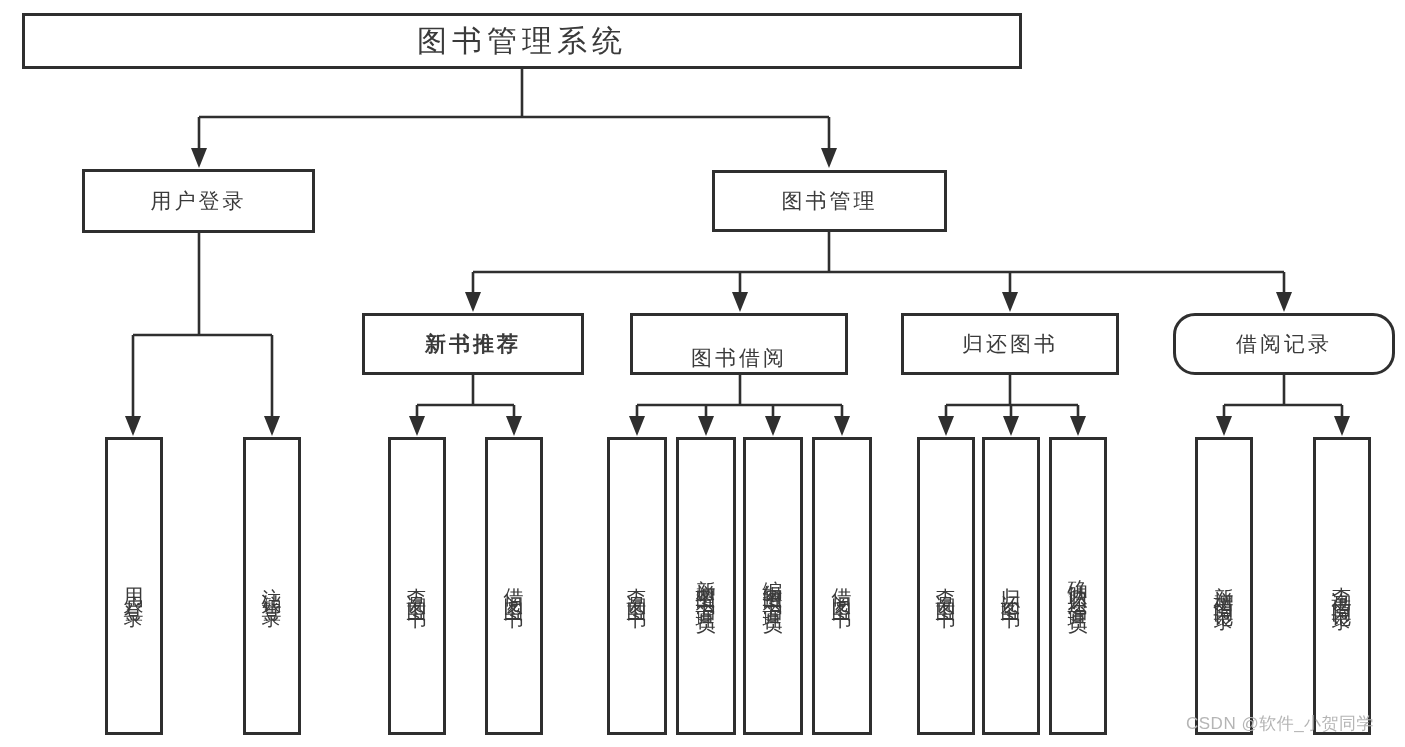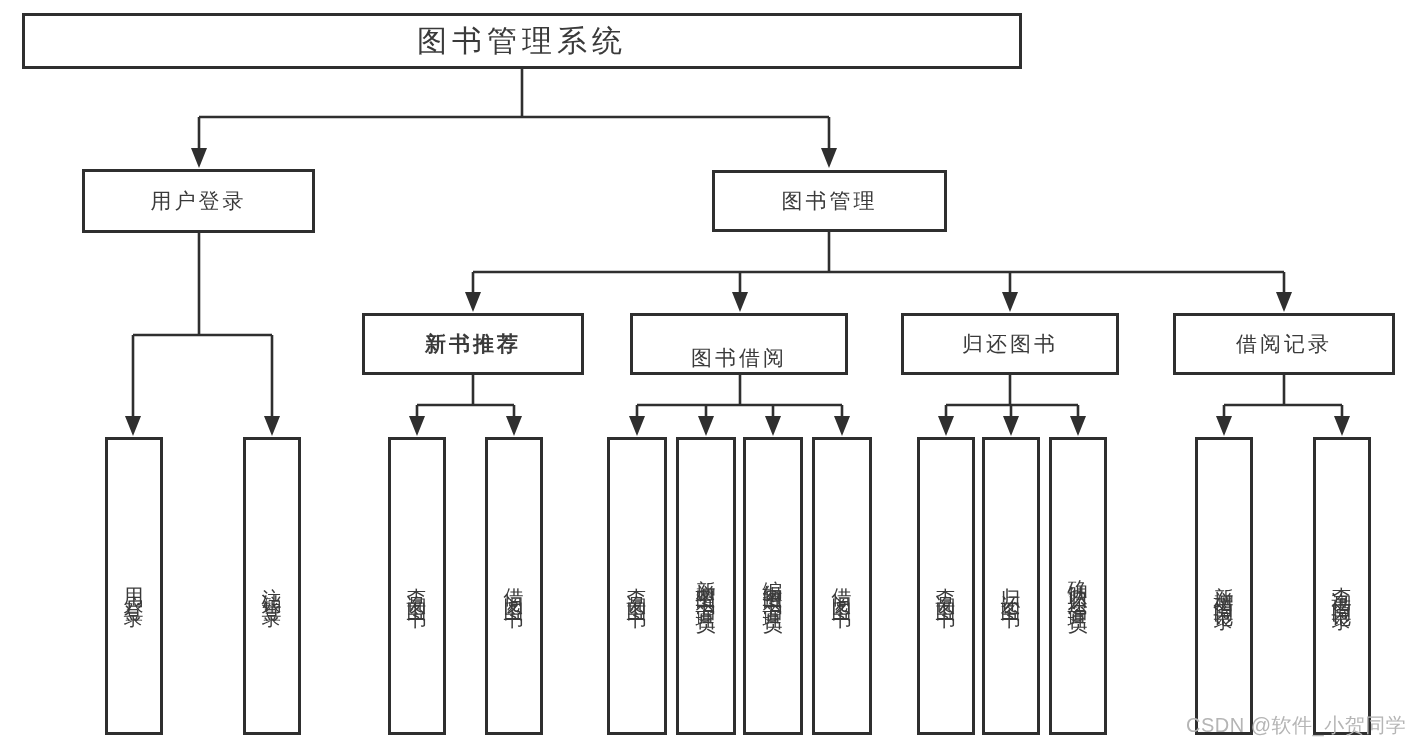--- a/index.html
+++ b/index.html
@@ -45,21 +45,21 @@
     font-size:20px;
     letter-spacing:7px;
     line-height:1;
     white-space:nowrap;
   }
   .leaf.wide{width:60px;}
   .leaf.long span{letter-spacing:5px;}
   #watermark{
     position:absolute;
     left:1186px;top:712px;
-    font-size:20px;
+    font-size:17px;
     color:var(--watermark-text);
     z-index:5;
     white-space:nowrap;
     letter-spacing:0.5px;
   }
 </style>
 </head>
 <body>
 
 <div id="canvas">
@@ -139,21 +139,21 @@
 
   <div class="node h" style="left:362px;top:313px;width:222px;height:62px;font-weight:bold;">
     <span>新书推荐</span>
   </div>
   <div class="node h" style="left:630px;top:313px;width:218px;height:62px;align-items:flex-end;">
     <span>图书借阅</span>
   </div>
   <div class="node h" style="left:901px;top:313px;width:218px;height:62px;">
     <span>归还图书</span>
   </div>
-  <div class="node h" style="left:1173px;top:313px;width:222px;height:62px;">
+  <div class="node h" style="left:1173px;top:313px;width:222px;height:62px;border-radius:22px;">
     <span>借阅记录</span>
   </div>
 
   <div class="leaf" style="left:105px;">
     <span>用户登录</span>
   </div>
   <div class="leaf" style="left:243px;">
     <span>注销登录</span>
   </div>
 

